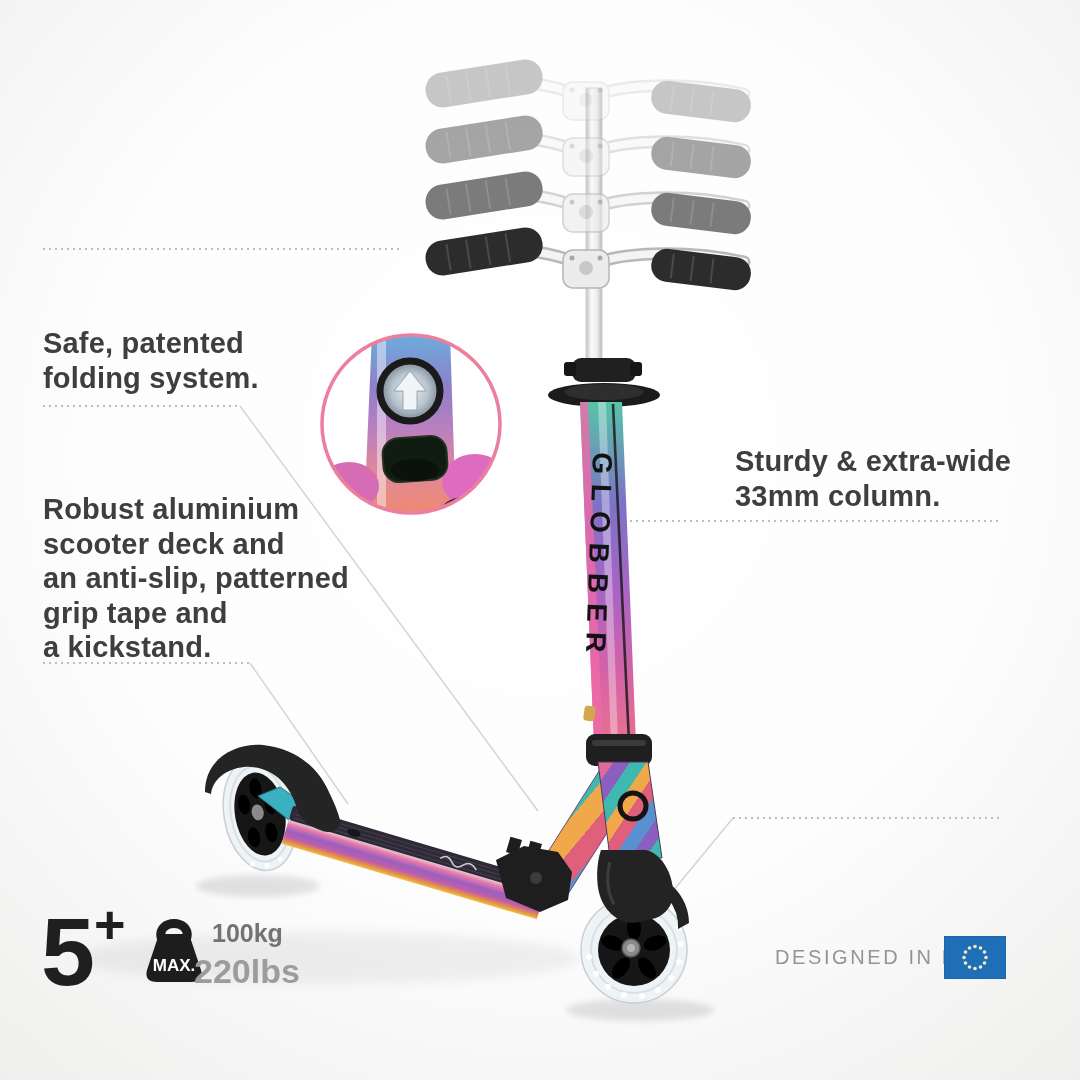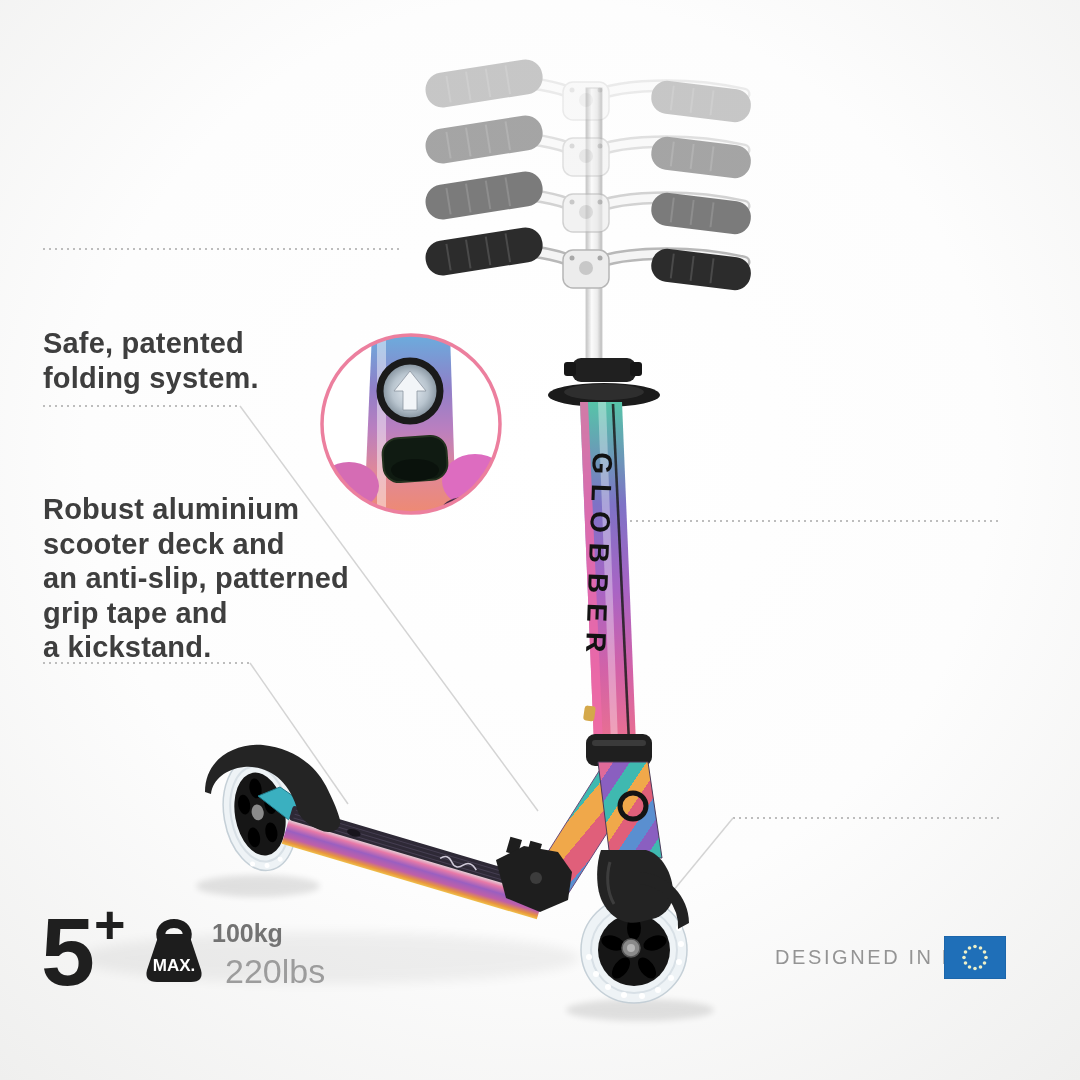--- a/index.html
+++ b/index.html
@@ -12,21 +12,21 @@
            color:#3e3e3e;white-space:pre-line;letter-spacing:.2px;}
   .c1{left:43px;top:167px;}
   .c2{left:43px;top:326px;}
   .c3{left:43px;top:492px;}
   .c4{left:735px;top:444px;}
   .c5{left:735px;top:629px;}
   .age{position:absolute;left:41px;top:893px;font-weight:700;font-size:97px;color:#1f1f1f;letter-spacing:-2px;}
   .age .plus{font-size:54px;vertical-align:42px;letter-spacing:0;margin-left:1px;}
   .wicon{position:absolute;left:138px;top:911px;}
   .kg{position:absolute;left:212px;top:919px;font-weight:700;font-size:25px;color:#737373;}
-  .lbs{position:absolute;left:225px;top:952px;font-weight:400;font-size:34px;color:#9c9c9c;}
+  .lbs{position:absolute;left:194px;top:952px;font-weight:700;font-size:34px;color:#9c9c9c;}
   .eu-label{position:absolute;left:775px;top:946px;font-size:20px;color:#949494;letter-spacing:2.6px;}
   .eu-flag{position:absolute;left:944px;top:936px;}
 </style>
 </head>
 <body>
 
 <div class="stage">
 
 <svg class="scene" width="1080" height="1080" viewBox="0 0 1080 1080">
   <defs>
@@ -262,20 +262,22 @@
   </g>
 </svg>
 
   <div class="callout c2">Safe, patented
 folding system.</div>
   <div class="callout c3">Robust aluminium
 scooter deck and
 an anti-slip, patterned
 grip tape and
 a kickstand.</div>
+  <div class="callout c4">Sturdy &amp; extra-wide
+33mm column.</div>
 
   <div class="age"><span>5</span><span class="plus">+</span></div>
 
   <svg class="wicon" width="72" height="74" viewBox="0 0 72 74">
     <path d="M23,26 C20,8 52,8 49,26" fill="none" stroke="#1d1d1d" stroke-width="9" stroke-linecap="round"></path>
     <path d="M21,23 L51,23 L63,59 Q66,71 53,71 L19,71 Q6,71 9,59 Z" fill="#1d1d1d"></path>
     <text x="36" y="60" text-anchor="middle" font-family="Liberation Sans, sans-serif" font-size="17" font-weight="700" fill="#ffffff">MAX.</text>
   </svg>
   <div class="kg">100kg</div>
   <div class="lbs">220lbs</div>

